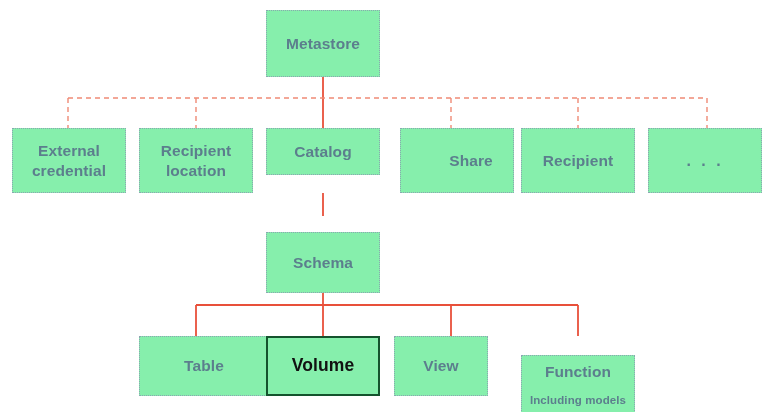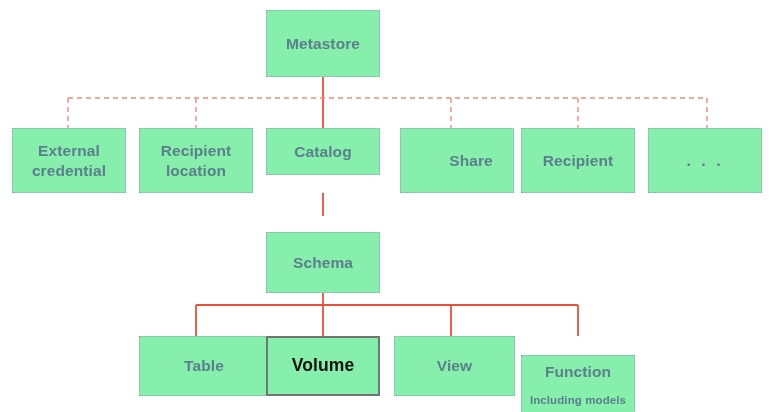--- a/index.html
+++ b/index.html
@@ -56,21 +56,21 @@
   .node .sub {
     display: block;
     font-size: 11.5px;
     line-height: 1.2;
     margin-top: 12px;
     color: #5c7e8d;
   }
 
   
   .node.emphasis {
-    border: 2px solid #737373;
+    border: 2px solid #14532d;
     color: #111111;
     font-size: 17.5px;
     align-items: center;
   }
 
   
   .node.ellipsis .label {
     letter-spacing: 3px;
     font-size: 16px;
   }
@@ -138,21 +138,21 @@
   </div>
 
   <div class="node" style="left:139px; top:336px; width:130px; height:60px;">
     <span class="label">Table</span>
   </div>
 
   <div class="node emphasis" style="left:266px; top:336px; width:114px; height:60px;">
     <span class="label">Volume</span>
   </div>
 
-  <div class="node" style="left:394px; top:336px; width:121px; height:60px;">
+  <div class="node" style="left:394px; top:336px; width:94px; height:60px;">
     <span class="label">View</span>
   </div>
 
   <div class="node" style="left:521px; top:355px; width:114px; height:60px;">
     <span class="label">Function</span>
     <span class="sub">Including
 models</span>
   </div>
 
 </div>

